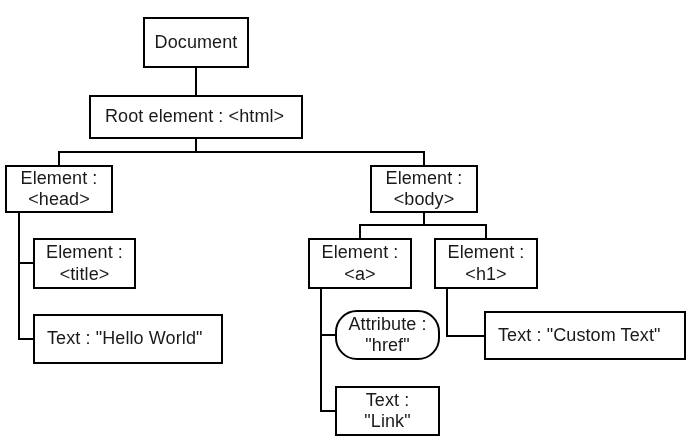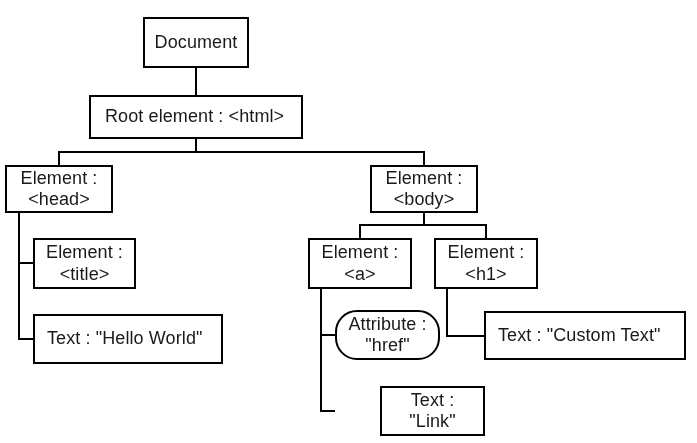--- a/index.html
+++ b/index.html
@@ -77,15 +77,15 @@
     <div class="node" style="left: 33px; top: 238px; width: 103px; height: 51px; border-color: rgb(0, 0, 0); background: rgb(255, 255, 255); color: rgb(26, 26, 26);">Element :
 &lt;title&gt;</div>
     <div class="node single" style="left: 33px; top: 314px; width: 190px; height: 50px; border-color: rgb(0, 0, 0); background: rgb(255, 255, 255); color: rgb(26, 26, 26);">Text : "Hello World"</div>
     <div class="node" style="left: 308px; top: 238px; width: 104px; height: 51px; border-color: rgb(0, 0, 0); background: rgb(255, 255, 255); color: rgb(26, 26, 26);">Element :
 &lt;a&gt;</div>
     <div class="node" style="left: 434px; top: 238px; width: 104px; height: 51px; border-color: rgb(0, 0, 0); background: rgb(255, 255, 255); color: rgb(26, 26, 26);">Element :
 &lt;h1&gt;</div>
     <div class="node" style="left: 335px; top: 310px; width: 105px; height: 50px; border-color: rgb(0, 0, 0); background: rgb(255, 255, 255); color: rgb(26, 26, 26); border-radius: 22px;">Attribute :
 "href"</div>
     <div class="node single" style="left: 484px; top: 311px; width: 202px; height: 49px; border-color: rgb(0, 0, 0); background: rgb(255, 255, 255); color: rgb(26, 26, 26);">Text : "Custom Text"</div>
-    <div class="node" style="left: 335px; top: 386px; width: 105px; height: 50px; border-color: rgb(0, 0, 0); background: rgb(255, 255, 255); color: rgb(26, 26, 26); margin-left: 45px;">Text :
+    <div class="node" style="left: 335px; top: 386px; width: 105px; height: 50px; border-color: rgb(0, 0, 0); background: rgb(255, 255, 255); color: rgb(26, 26, 26);">Text :
 "Link"</div>
   </div>
 
 </body></html>

